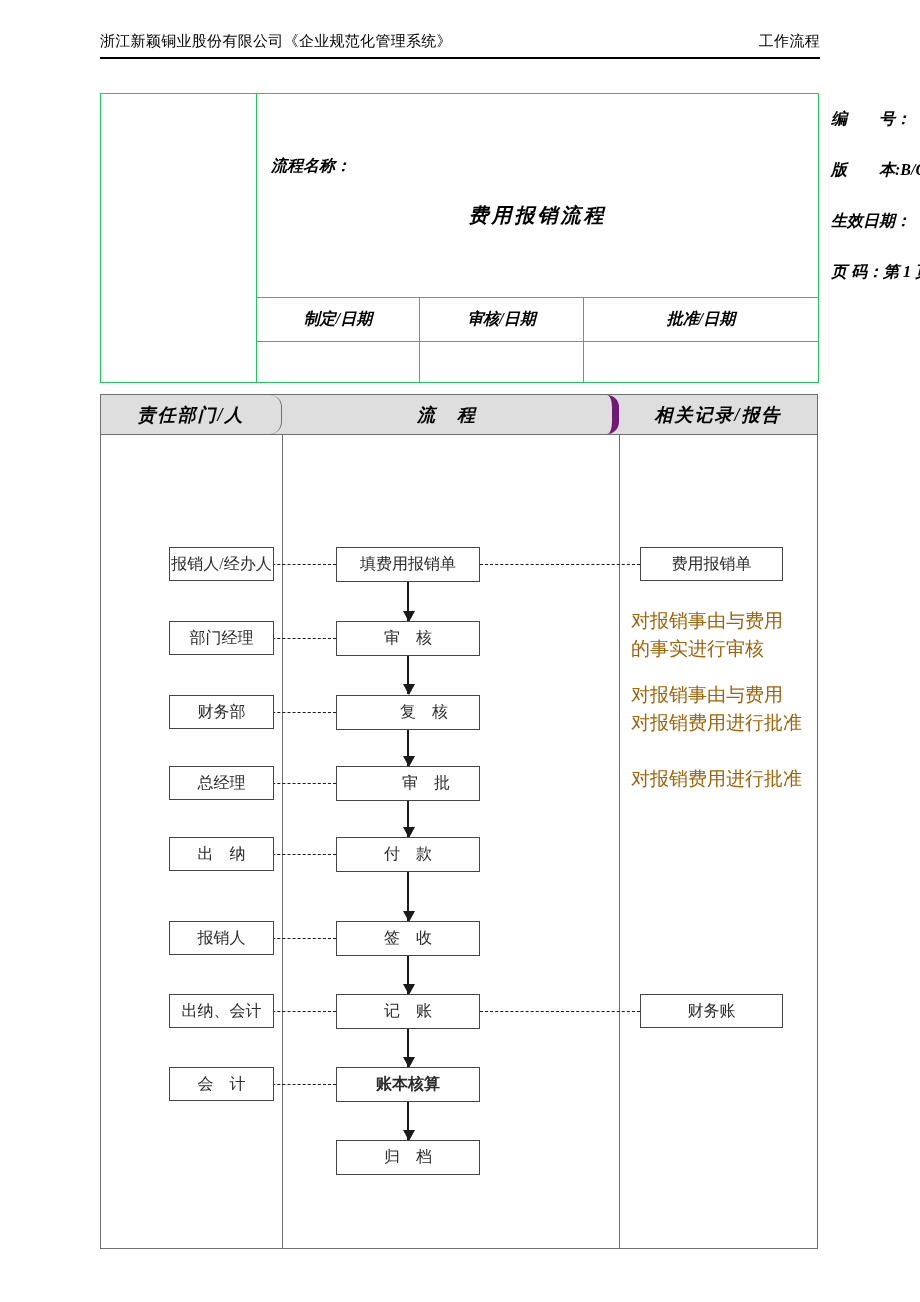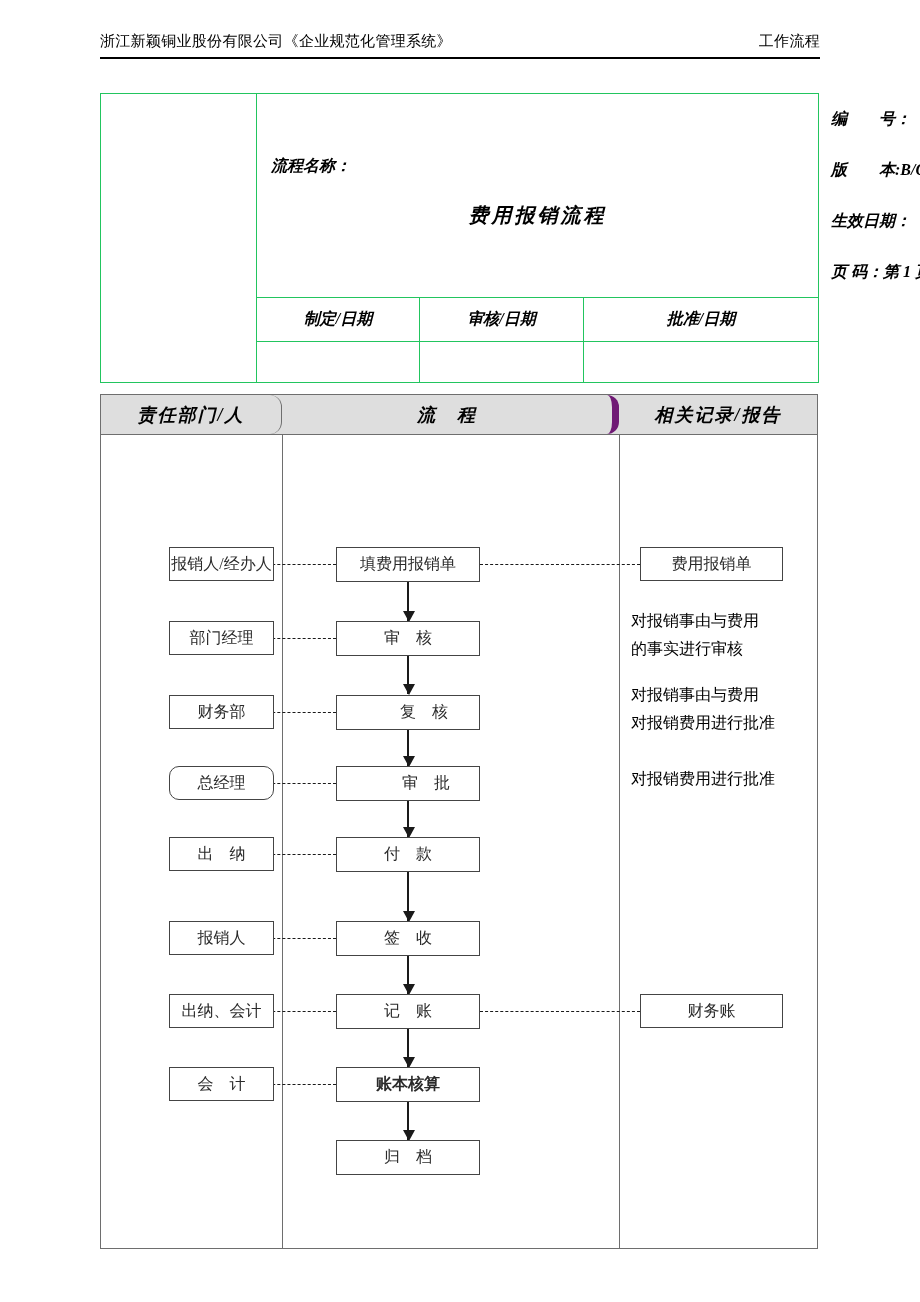--- a/index.html
+++ b/index.html
@@ -163,23 +163,23 @@
     left: 539px;
     width: 143px;
     height: 34px;
   }
 
   
   .note {
     position: absolute;
     left: 530px;
     width: 180px;
-    font-size: 16px;
+    font-size: 19px;
     line-height: 28px;
-    color: #000000;
+    color: #a16207;
   }
 
   
   .dash {
     position: absolute;
     height: 0;
     border-top: 1.6px dashed #1a1a1a;
   }
 
   
@@ -282,21 +282,21 @@
 
     <div class="node role" style="top:112px;">
       <span>报销人/经办人</span>
     </div>
     <div class="node role" style="top:186px;">
       <span>部门经理</span>
     </div>
     <div class="node role" style="top:260px;text-align:center;">
       <span>财务部</span>
     </div>
-    <div class="node role" style="top:331px;border-radius:10px;">
+    <div class="node role" style="top:331px;">
       <span>总经理</span>
     </div>
     <div class="node role" style="top:402px;">
       <span>出　纳</span>
     </div>
     <div class="node role" style="top:486px;">
       <span>报销人</span>
     </div>
     <div class="node role" style="top:559px;">
       <span>出纳、会计</span>

